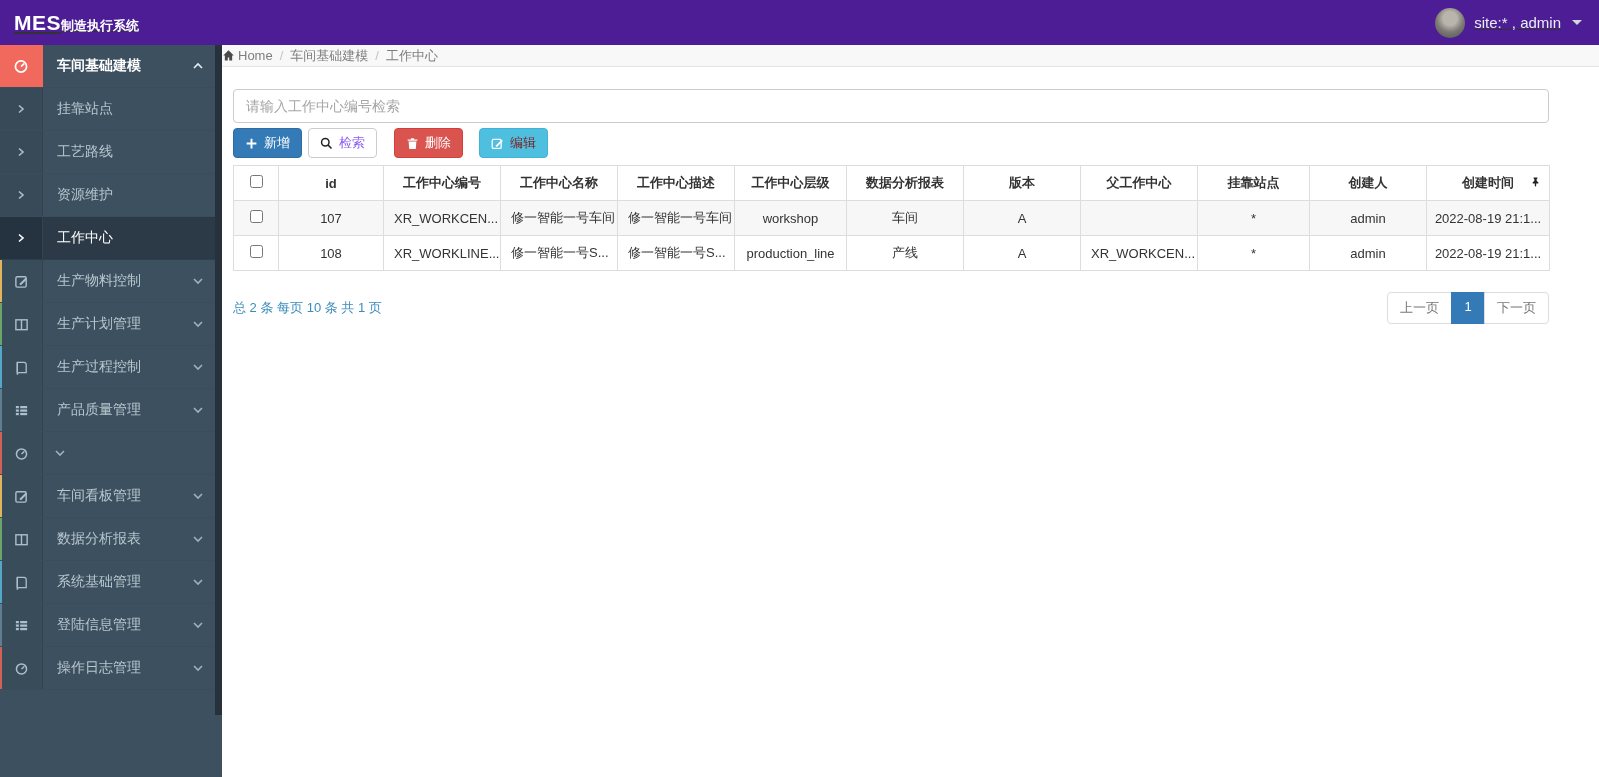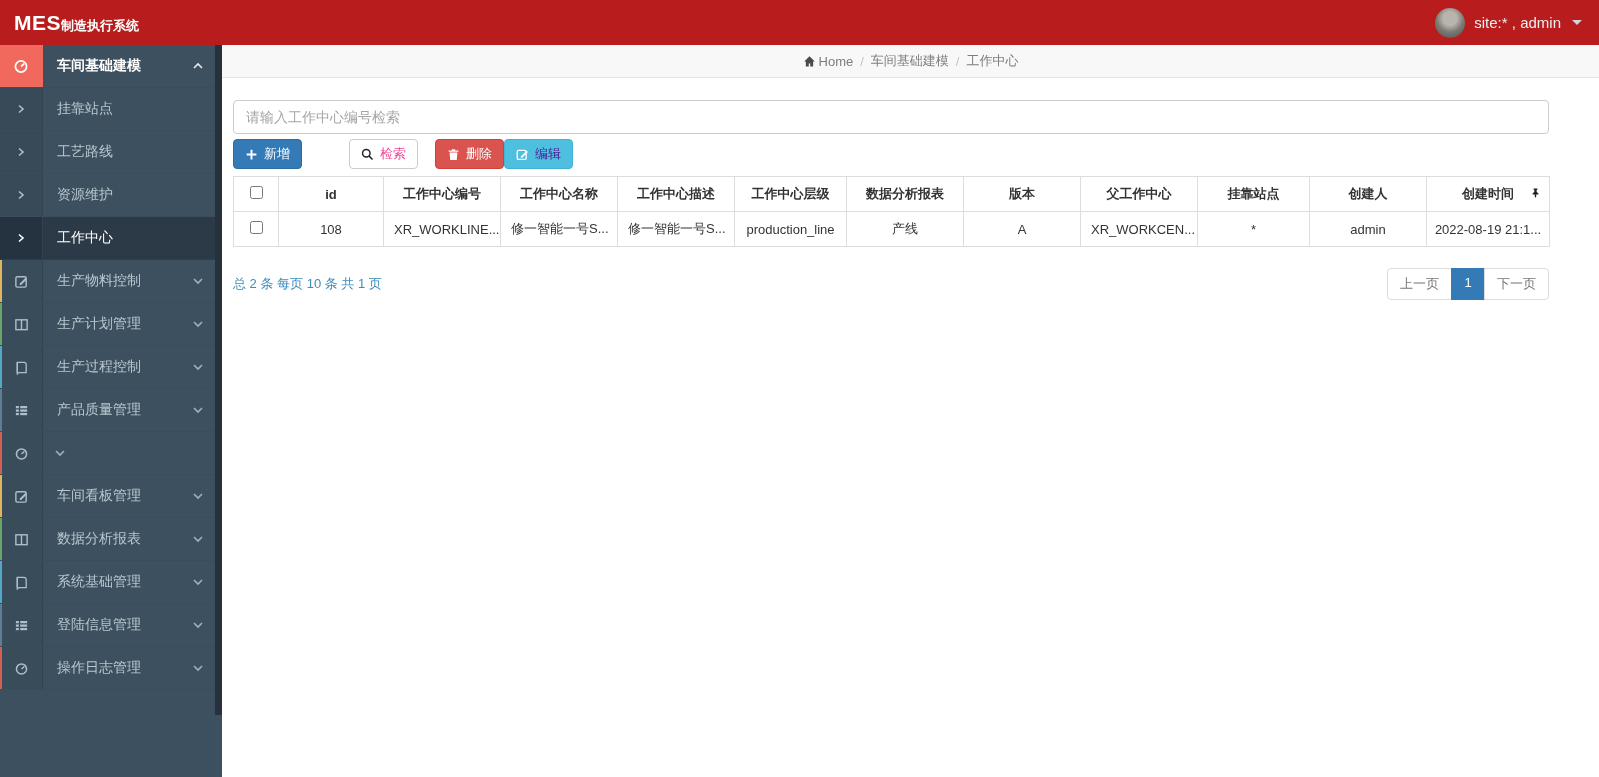--- a/index.html
+++ b/index.html
@@ -2,22 +2,22 @@
 <html><head>
 <meta charset="utf-8">
 <style>
   * { margin:0; padding:0; box-sizing:border-box; }
   html,body { width:1599px; height:777px; }
   body {
     font-family:"Liberation Sans","DejaVu Sans",sans-serif;
     background:#fff; position:relative; overflow:hidden; color:#333;
   }
   
-  .topbar { position:absolute; top:0; left:0; width:1599px; height:45px; background:#b91c1c;
-    display:flex; align-items:center; justify-content:space-between; z-index:30; }
+  .topbar { position:absolute; top:0; left:0; width:1599px; height:45px; background:#4c1d95;
+    display:flex; align-items:center; justify-content:space-between; z-index:30;text-decoration:underline; }
   .brand { padding-left:14px; color:#fff; display:flex; align-items:baseline; cursor:pointer; }
   .brand-bold { font-size:21px; font-weight:bold; letter-spacing:.5px; }
   .brand-rest { font-size:13px; font-weight:bold; }
   .user-menu { display:flex; align-items:center; gap:9px; padding-right:17px; color:#e9eef3; font-size:15px; cursor:pointer; }
   .avatar { width:30px; height:30px; border-radius:50%;
     background:radial-gradient(circle at 50% 35%, #b9b4ac 0 28%, #7d7a74 55%, #4c4f52 100%); }
   .caret-down { width:0; height:0; border-left:5px solid transparent; border-right:5px solid transparent; border-top:5px solid #cfd6dc; margin-left:2px; }
   
   .sidebar { position:absolute; top:45px; left:0; width:222px; height:732px; background:#3d5060; z-index:20; }
   .menu { position:absolute; top:0; left:0; width:215px; }
@@ -30,36 +30,36 @@
   .nav-row.parent .label-cell { color:#fff; font-weight:bold; }
   .nav-row.parent .chev-cell { color:#e7edf2; }
   .nav-row.sub .icon-cell { background:#35465499; }
   .nav-row.sub.active { background:#2b3a46; }
   .nav-row.sub.active .icon-cell { background:#253340; color:#fff; }
   .nav-row.sub.active .label-cell { color:#fff; }
   .strip { position:absolute; left:0; top:0; width:2px; height:100%; }
   .sb-scroll-thumb { position:absolute; top:0; right:0; width:7px; height:670px; background:#27313c; }
   
   .main { position:absolute; top:45px; left:222px; width:1377px; height:732px; background:#fff; }
-  .crumbbar { height:33px; background:#f8f8f8; border-bottom:1px solid #e4e4e4;
-    display:flex; align-items:center; font-size:13px; color:#7d7d7d; gap:7px;justify-content:center; }
+  .crumbbar { height:22px; background:#f8f8f8; border-bottom:1px solid #e4e4e4;
+    display:flex; align-items:center; font-size:13px; color:#7d7d7d; gap:7px; }
   .crumb-link { display:flex; align-items:center; gap:3px; color:#7d7d7d; cursor:pointer; }
   .crumb-sep { color:#c3c3c3; }
   .content { padding:22px 50px 0 11px; }
   .search-input { width:100%; height:34px; border:1px solid #ccc; border-radius:4px;
     padding:6px 12px; font-size:14px; color:#555; font-family:inherit; outline:none; }
   .search-input::placeholder { color:#a5a5a5; }
   .btn-row { display:flex; align-items:center; margin-top:5px; }
   .btn { height:30px; display:inline-flex; align-items:center; gap:6px; padding:0 11px;
     font-size:13px; border-radius:4px; border:1px solid transparent; cursor:pointer; font-family:inherit; }
   .btn svg { flex:0 0 auto; }
   .btn-primary { background:#337ab7; border-color:#2e6da4; color:#fff; margin-right:6px; }
-  .btn-default { background:#fff; border-color:#ccc; color:#ec4899;margin-left:41px; }
+  .btn-default { background:#fff; border-color:#ccc; color:#8b5cf6; }
   .btn-danger { background:#d9534f; border-color:#d43f3a; color:#fff; margin-left:17px; }
-  .btn-info { background:#4fbfe0; border-color:#41b3d6; color:#4c1d95; margin-left:0; }
+  .btn-info { background:#4fbfe0; border-color:#41b3d6; color:#7f1d1d; margin-left:16px; }
   
   table { border-collapse:collapse; table-layout:fixed; width:100%; margin-top:7px; font-size:13px; }
   th,td { border:1px solid #ddd; padding:8px 6px; text-align:center; overflow:hidden; white-space:nowrap; }
   th { font-weight:bold; color:#333; background:#fff; }
   th.pin-th { position:relative; }
   .pin-icon { position:absolute; right:8px; top:50%; transform:translateY(-50%); color:#222; cursor:pointer; }
   tr.striped td { background:#f7f7f7; }
   td.al, th.al-h { }
   td.al { text-align:left; padding-left:10px; }
   input[type=checkbox] { width:13px; height:13px; cursor:pointer; }
@@ -389,20 +389,34 @@
             <span>创建时间</span>
             <span class="pin-icon">
               <svg width="11" height="11" viewBox="0 0 16 16" fill="currentColor">
                   <path d="M5.2 1.5h5.6v1.4l-1.1.6v3.2l2.4 1.8v1.6H9v3.4L8 15l-1-1.5v-3.4H3.9V8.5l2.4-1.8V3.5l-1.1-.6z"></path>
                 </svg>
             </span>
           </th>
         </tr>
       </thead>
       <tbody>
+        <tr class="striped">
+          <td><input type="checkbox" style=""></td>
+          <td>107</td>
+          <td class="al">XR_WORKCEN...</td>
+          <td class="al">修一智能一号车间</td>
+          <td class="al">修一智能一号车间</td>
+          <td>workshop</td>
+          <td>车间</td>
+          <td>A</td>
+          <td class="al"></td>
+          <td>*</td>
+          <td>admin</td>
+          <td>2022-08-19 21:1...</td>
+        </tr>
         <tr>
           <td><input type="checkbox" style=""></td>
           <td>108</td>
           <td class="al">XR_WORKLINE...</td>
           <td class="al">修一智能一号S...</td>
           <td class="al">修一智能一号S...</td>
           <td>production_line</td>
           <td>产线</td>
           <td>A</td>
           <td class="al">XR_WORKCEN...</td>

